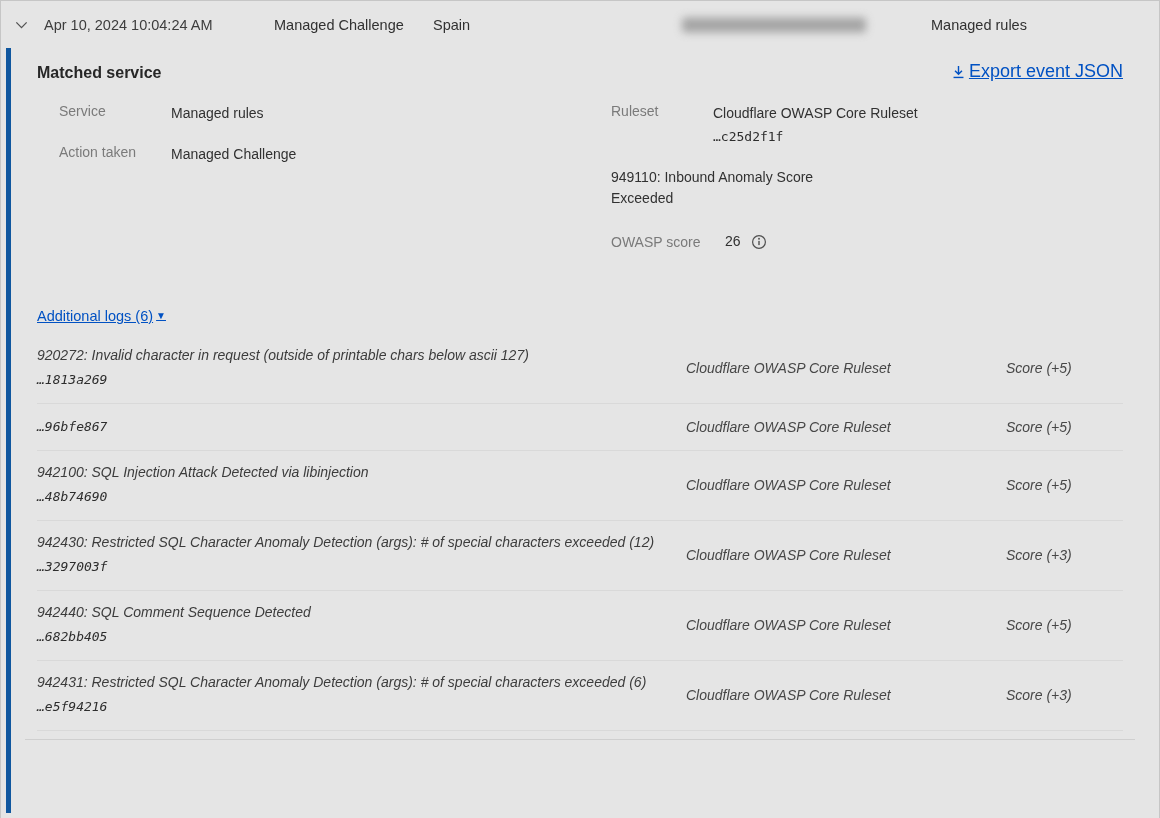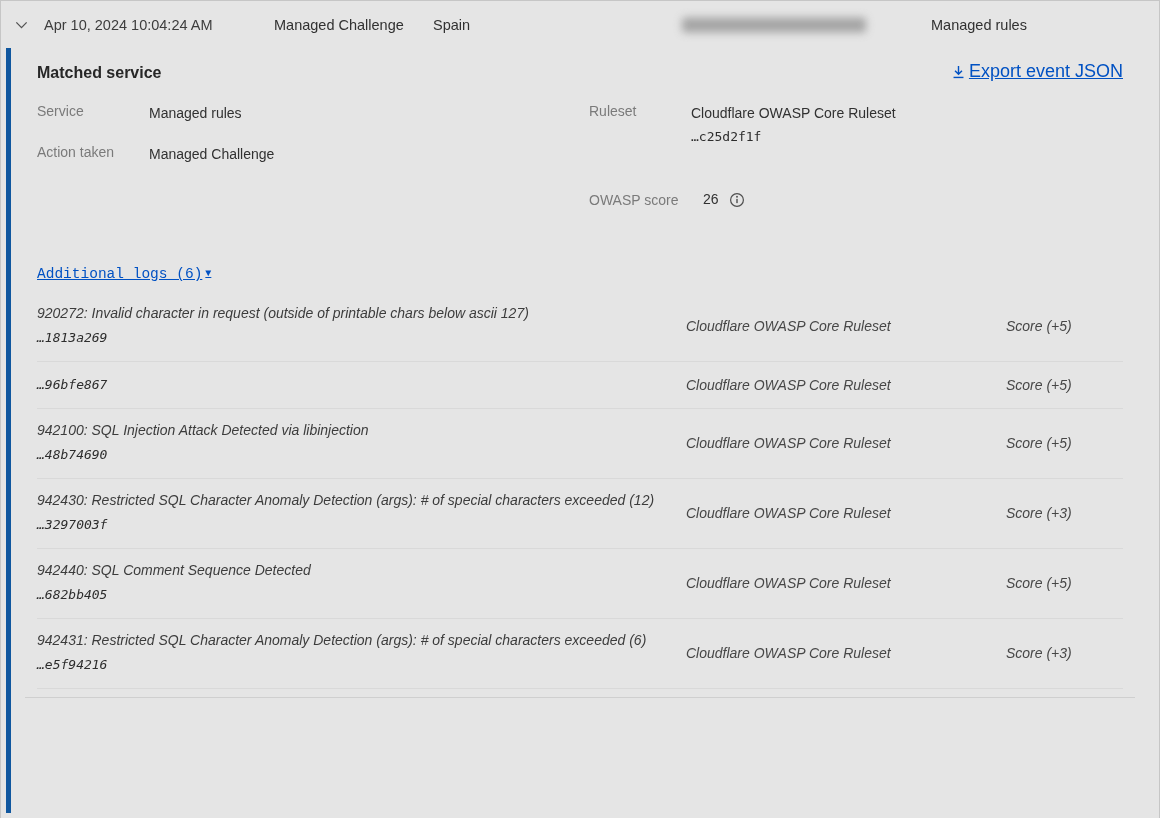--- a/index.html
+++ b/index.html
@@ -79,21 +79,21 @@
     align-items:center;
     gap:3px;
     font-size:18px;
     color:#0051c3;
     text-decoration:none;
     cursor:pointer;
   }
   a.export-link .lbl { text-decoration:underline; }
   
   .fields { display:flex; margin-top:21px; }
-  .col-left  { width:552px; }
+  .col-left  { width:552px;margin-left:22px; }
   .col-right { flex:1; }
   .field { display:flex; font-size:14px; }
   .col-left  .field { margin-bottom:20px; }
   .col-right .field { margin-bottom:18px; }
   .flabel {
     color:#7a7a7a;
     flex:0 0 112px;
   }
   .col-right .flabel { flex:0 0 102px; }
   .fvalue { color:#313131; line-height:21px; }
@@ -104,21 +104,21 @@
     color:#2d2d2d;
     line-height:25px;
   }
   .owasp-row { margin-top:22px; align-items:center; }
   .owasp-val { margin-right:10px;margin-left:12px; }
   .info-btn {
     background:none; border:none; cursor:pointer;
     display:flex; align-items:center; padding:0;
   }
   
-  .logs-toggle-row { margin-top:37px;font-family:Liberation Mono, monospace; }
+  .logs-toggle-row { margin-top:37px; }
   a.logs-toggle {
     font-size:14.5px;
     color:#0051c3;
     text-decoration:underline;
     cursor:pointer;
     display:inline-flex;
     align-items:center;
   }
   .caret {
     font-size:10px;
@@ -205,20 +205,21 @@
       <div class="col-right">
         <div class="field">
           <span class="flabel">Ruleset</span>
           <div class="fval-block">
             <div class="fvalue">Cloudflare OWASP Core Ruleset</div>
             <div class="hash">…c25d2f1f</div>
           </div>
         </div>
         <div class="field">
           <div class="fval-block">
+            <div class="fvalue">949110: Inbound Anomaly Score Exceeded</div>
           </div>
         </div>
         <div class="field owasp-row">
           <span class="flabel">OWASP score</span>
           <span class="fvalue owasp-val">26</span>
           <button class="info-btn" aria-label="info">
             <svg width="16" height="16" viewBox="0 0 16 16">
               <circle cx="8" cy="8" r="6.4" fill="none" stroke="#4f4f4f" stroke-width="1.2"></circle>
               <rect x="7.3" y="6.9" width="1.4" height="4.2" fill="#4f4f4f"></rect>
               <circle cx="8" cy="4.7" r="0.95" fill="#4f4f4f"></circle>

